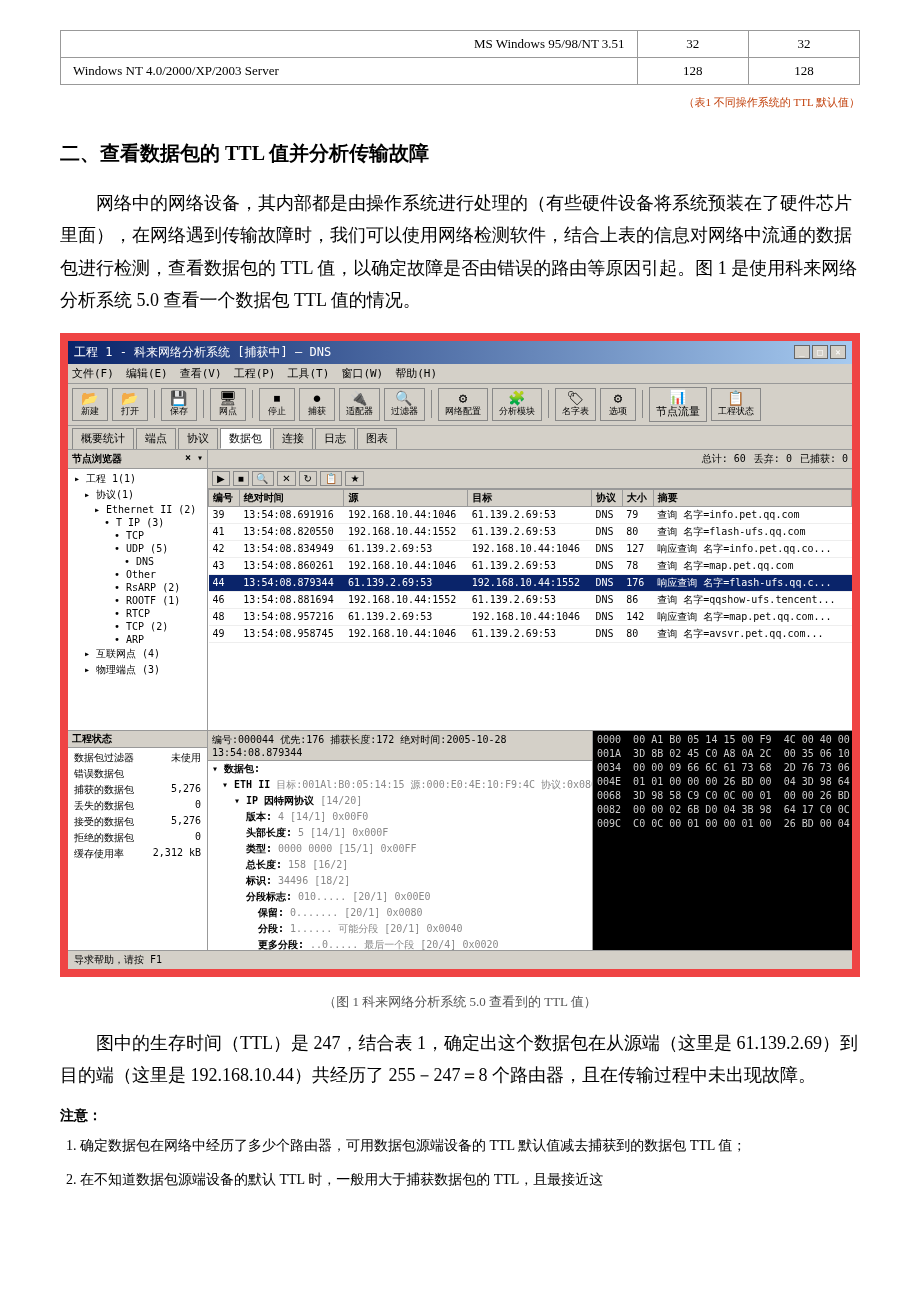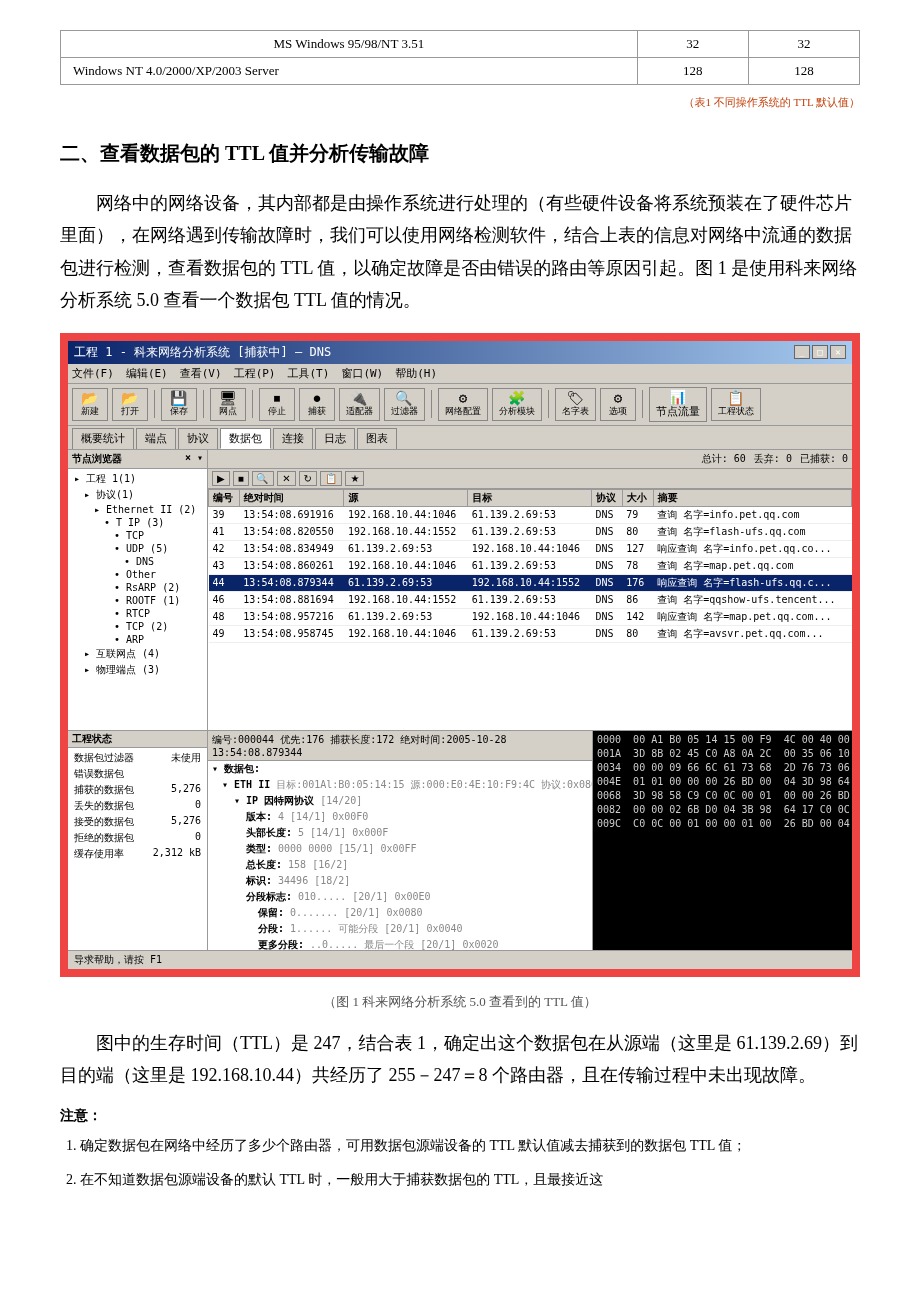--- a/index.html
+++ b/index.html
@@ -337,21 +337,21 @@
       flex: 1;
       overflow: hidden;
     }
   </style>
 </head>
 <body>
 
 <table class="top-table">
   <tbody id="top-table-body">
       <tr>
-        <td style="text-align:center">MS Windows 95/98/NT 3.51</td>
+        <td style="text-align:right">MS Windows 95/98/NT 3.51</td>
         <td>32</td>
         <td>32</td>
       </tr>
       <tr>
         <td style="text-align:left">Windows NT 4.0/2000/XP/2003 Server</td>
         <td>128</td>
         <td>128</td>
       </tr>
     </tbody>
 </table>
@@ -639,21 +639,21 @@
             <div class="detail-tree-item detail-indent-1">▾ <strong>ETH II</strong>  <span style="color:#888">目标:001Al:B0:05:14:15 源:000:E0:4E:10:F9:4C 协议:0x0800</span></div>
             <div class="detail-tree-item detail-indent-2">▾ <strong>IP  因特网协议</strong>  <span style="color:#888">[14/20]</span></div>
             <div class="detail-tree-item detail-indent-3"><strong>版本:</strong>  <span style="color:#888">4  [14/1]  0x00F0</span></div>
             <div class="detail-tree-item detail-indent-3"><strong>头部长度:</strong>  <span style="color:#888">5  [14/1]  0x000F</span></div>
             <div class="detail-tree-item detail-indent-3"><strong>类型:</strong>  <span style="color:#888">0000 0000  [15/1]  0x00FF</span></div>
             <div class="detail-tree-item detail-indent-3"><strong>总长度:</strong>  <span style="color:#888">158  [16/2]</span></div>
             <div class="detail-tree-item detail-indent-3"><strong>标识:</strong>  <span style="color:#888">34496  [18/2]</span></div>
             <div class="detail-tree-item detail-indent-3"><strong>分段标志:</strong>  <span style="color:#888">010.....  [20/1]  0x00E0</span></div>
             <div class="detail-tree-item detail-indent-4"><strong>保留:</strong>  <span style="color:#888">0.......  [20/1]  0x0080</span></div>
             <div class="detail-tree-item detail-indent-4"><strong>分段:</strong>  <span style="color:#888">1......  可能分段 [20/1]  0x0040</span></div>
-            <div class="detail-tree-item detail-indent-4"><strong>更多分段:</strong>  <span style="color:#888">..0.....  最后一个段 [20/1]  0x0020</span></div>
+            <div class="detail-tree-item detail-indent-4"><strong>更多分段:</strong>  <span style="color:#888">..0.....  最后一个段 [20/4]  0x0020</span></div>
           </div>
       </div>
 
       <div class="hex-panel" id="hex-panel">
           <div class="hex-row">0000  00 A1 B0 05 14 15 00 F9  4C 00 40 00 9E 8C 00 40  00 11 F1 E9</div>
           <div class="hex-row">001A  3D 8B 02 45 C0 A8 0A 2C  00 35 06 10 00 8A 8C 87  00 A5 81 80</div>
           <div class="hex-row">0034  00 00 09 66 6C 61 73 68  2D 76 73 06 73 71 71 2E  63 6F 6D 00</div>
           <div class="hex-row">004E  01 01 00 00 00 26 BD 00  04 3D 98 64 84 0C 00 01  00 00 26 BD</div>
           <div class="hex-row">0068  3D 98 58 C9 C0 0C 00 01  00 00 26 BD 00 04 80 0C  3D 98 58 CB</div>
           <div class="hex-row">0082  00 00 02 6B D0 04 3B 98  64 17 C0 0C 00 00 26 ED  00 04 3D 98</div>

